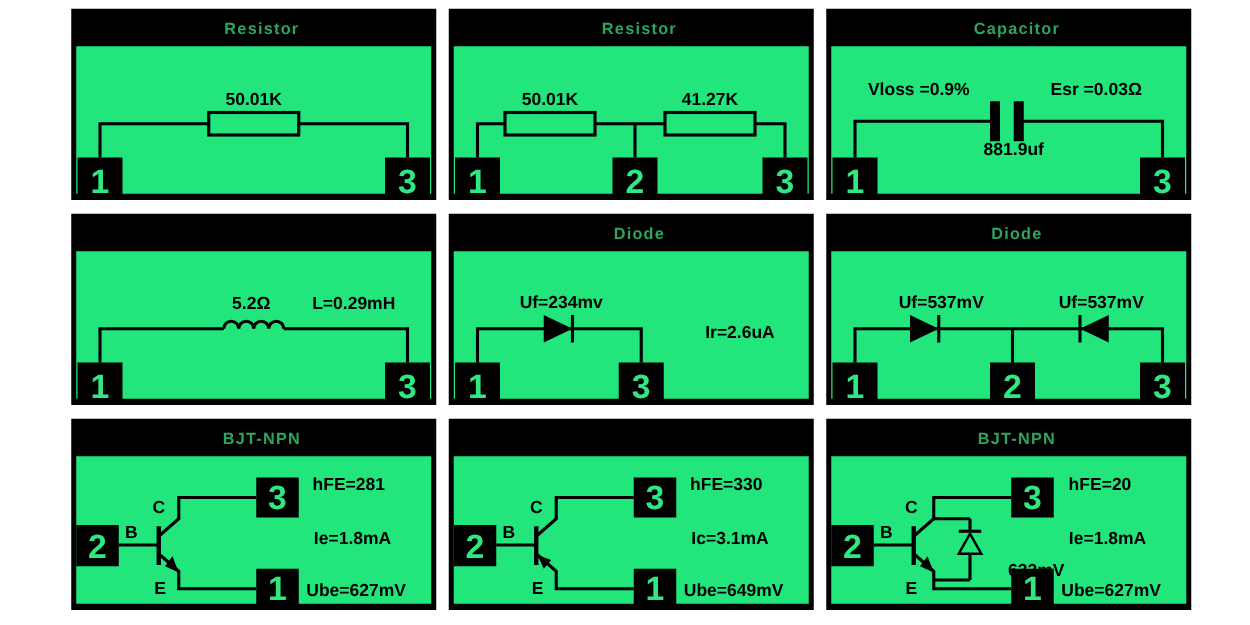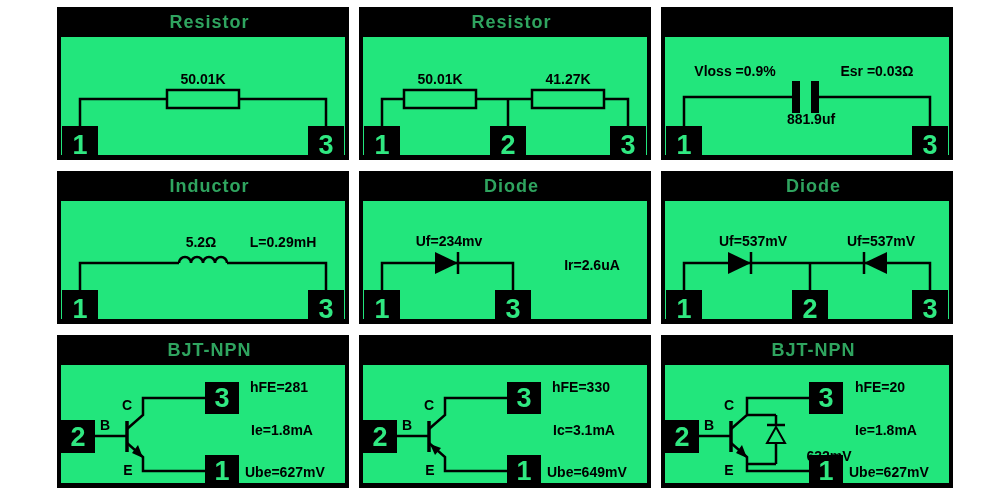--- a/index.html
+++ b/index.html
@@ -9,21 +9,21 @@
   }
   html,body{margin:0;padding:0;background:#fff;}
   .page{position:relative;width:1000px;height:500px;background:#fff;overflow:hidden;
         font-family:"Liberation Sans",sans-serif;}
   .grid{position:absolute;left:57px;top:7px;display:grid;
         grid-template-columns:repeat(3,292px);grid-template-rows:repeat(3,153px);
         column-gap:10px;row-gap:11px;}
   .cell{position:relative;background:#000;}
   .title{position:absolute;top:0;left:0;right:0;height:30px;display:flex;
          align-items:center;justify-content:center;color:var(--title);
-         font-size:18px;font-weight:bold;letter-spacing:1px;padding-left:13px;}
+         font-size:13px;font-weight:bold;letter-spacing:1px;padding-left:13px;}
   .screen{position:absolute;left:4px;right:4px;top:30px;bottom:5px;background:var(--green);}
   svg.circ{position:absolute;left:4px;top:30px;width:284px;height:123px;overflow:visible;}
   svg text{font-family:"Liberation Sans",sans-serif;font-weight:bold;}
   .lbl{font-size:14px;fill:#000;}
   .lead{font-size:14px;fill:#000;}
   .pin-digit{font-size:27px;fill:var(--pin);}
   .wire{stroke:#000;stroke-width:2.5;fill:none;}
   .bar{stroke:#000;stroke-width:3.5;fill:none;}
 </style>
 </head>
@@ -68,20 +68,21 @@
         <text class="pin-digit" x="145" y="117" text-anchor="middle">2</text>
       </g>
       <g>
         <rect x="247" y="89" width="36" height="34" fill="#000"></rect>
         <text class="pin-digit" x="265" y="117" text-anchor="middle">3</text>
       </g>
     </svg>
   </div>
 
   <div class="cell">
+    <div class="title">Capacitor</div>
     <div class="screen"></div>
     <svg class="circ" viewBox="0 0 284 123">
       <path class="wire" d="M19 89 V60 H128 M153 60 H265 V89"></path>
       <g>
         <rect x="127" y="44" width="8" height="32" fill="#000"></rect>
         <rect x="146" y="44" width="8" height="32" fill="#000"></rect>
       </g>
       <text class="lbl" x="70" y="39" text-anchor="middle">Vloss =0.9%</text>
       <text class="lbl" x="212" y="39" text-anchor="middle">Esr =0.03Ω</text>
       <text class="lbl" x="146" y="87" text-anchor="middle">881.9uf</text>
@@ -90,21 +91,20 @@
         <text class="pin-digit" x="19" y="117" text-anchor="middle">1</text>
       </g>
       <g>
         <rect x="247" y="89" width="36" height="34" fill="#000"></rect>
         <text class="pin-digit" x="265" y="117" text-anchor="middle">3</text>
       </g>
     </svg>
   </div>
 
   <div class="cell">
-    <div class="title">Inductor</div>
     <div class="screen"></div>
     <svg class="circ" viewBox="0 0 284 123">
       <path class="wire" d="M19 89 V62 H118 M166 62 H265 V89"></path>
       <path class="wire" d="M118 62 a6 6 0 0 1 12 0 a6 6 0 0 1 12 0 a6 6 0 0 1 12 0 a6 6 0 0 1 12 0"></path>
       <text class="lbl" x="140" y="46" text-anchor="middle">5.2Ω</text>
       <text class="lbl" x="222" y="46" text-anchor="middle">L=0.29mH</text>
       <g>
         <rect x="1" y="89" width="36" height="34" fill="#000"></rect>
         <text class="pin-digit" x="19" y="117" text-anchor="middle">1</text>
       </g>

